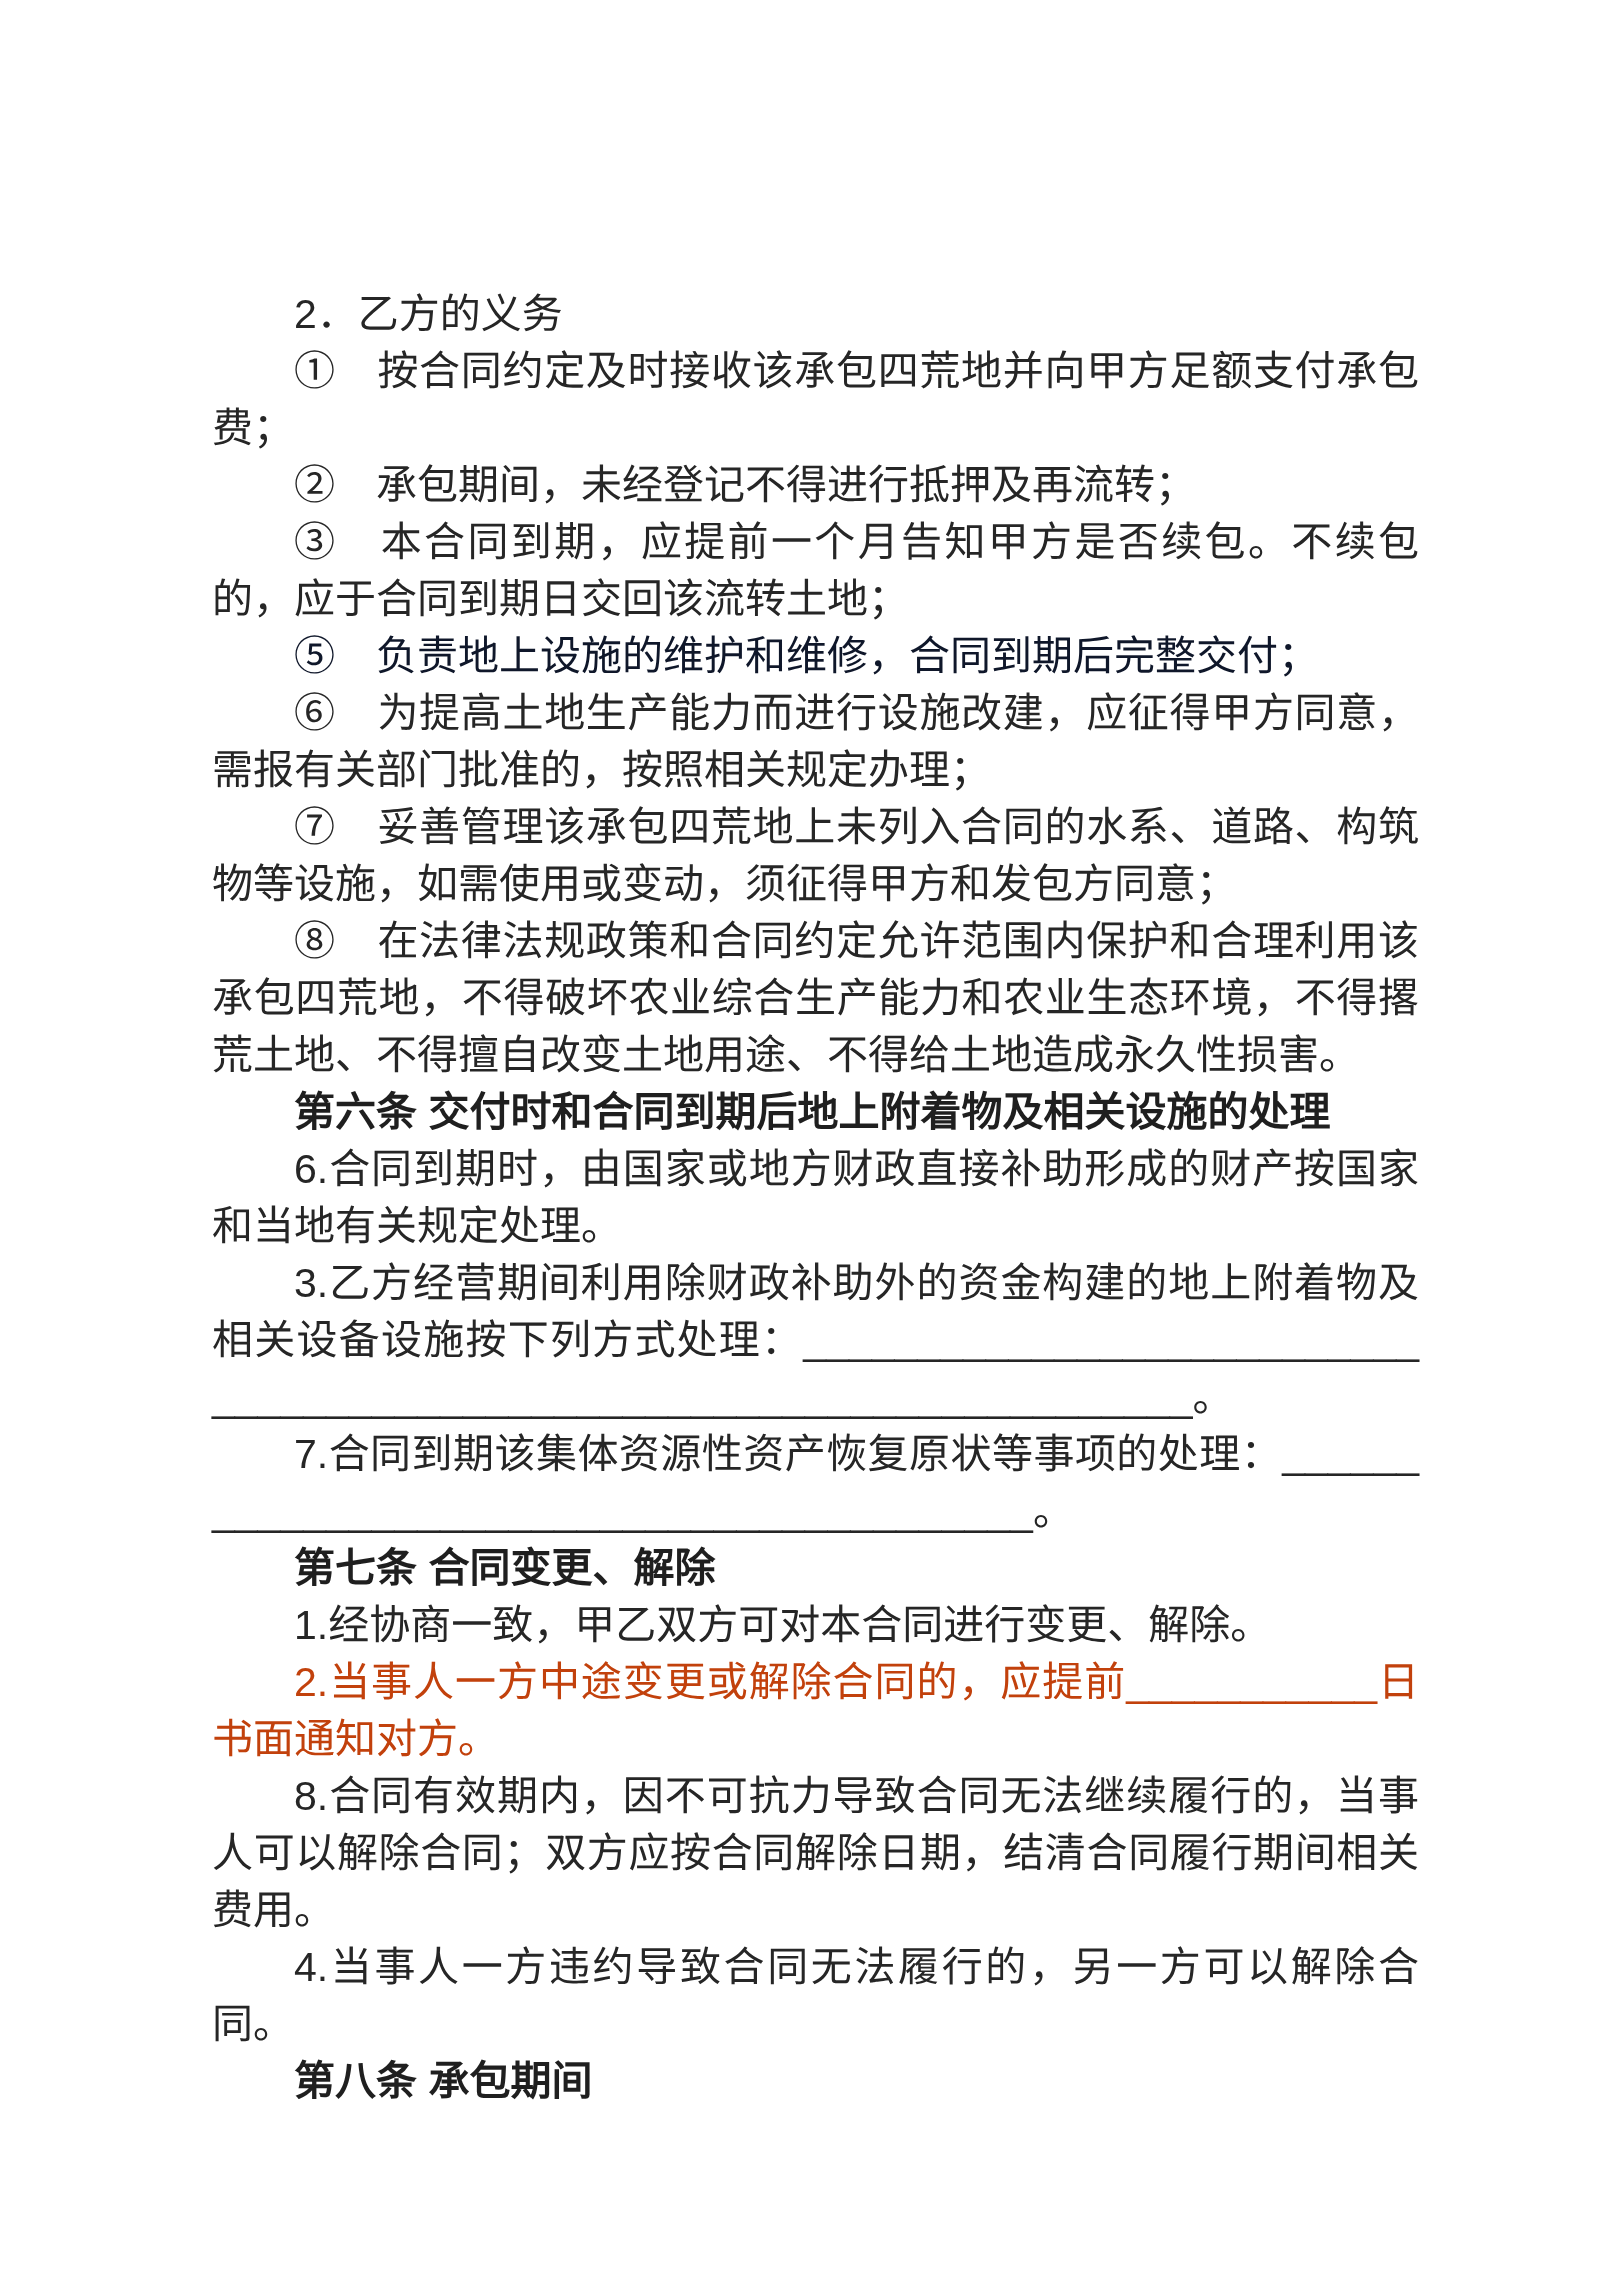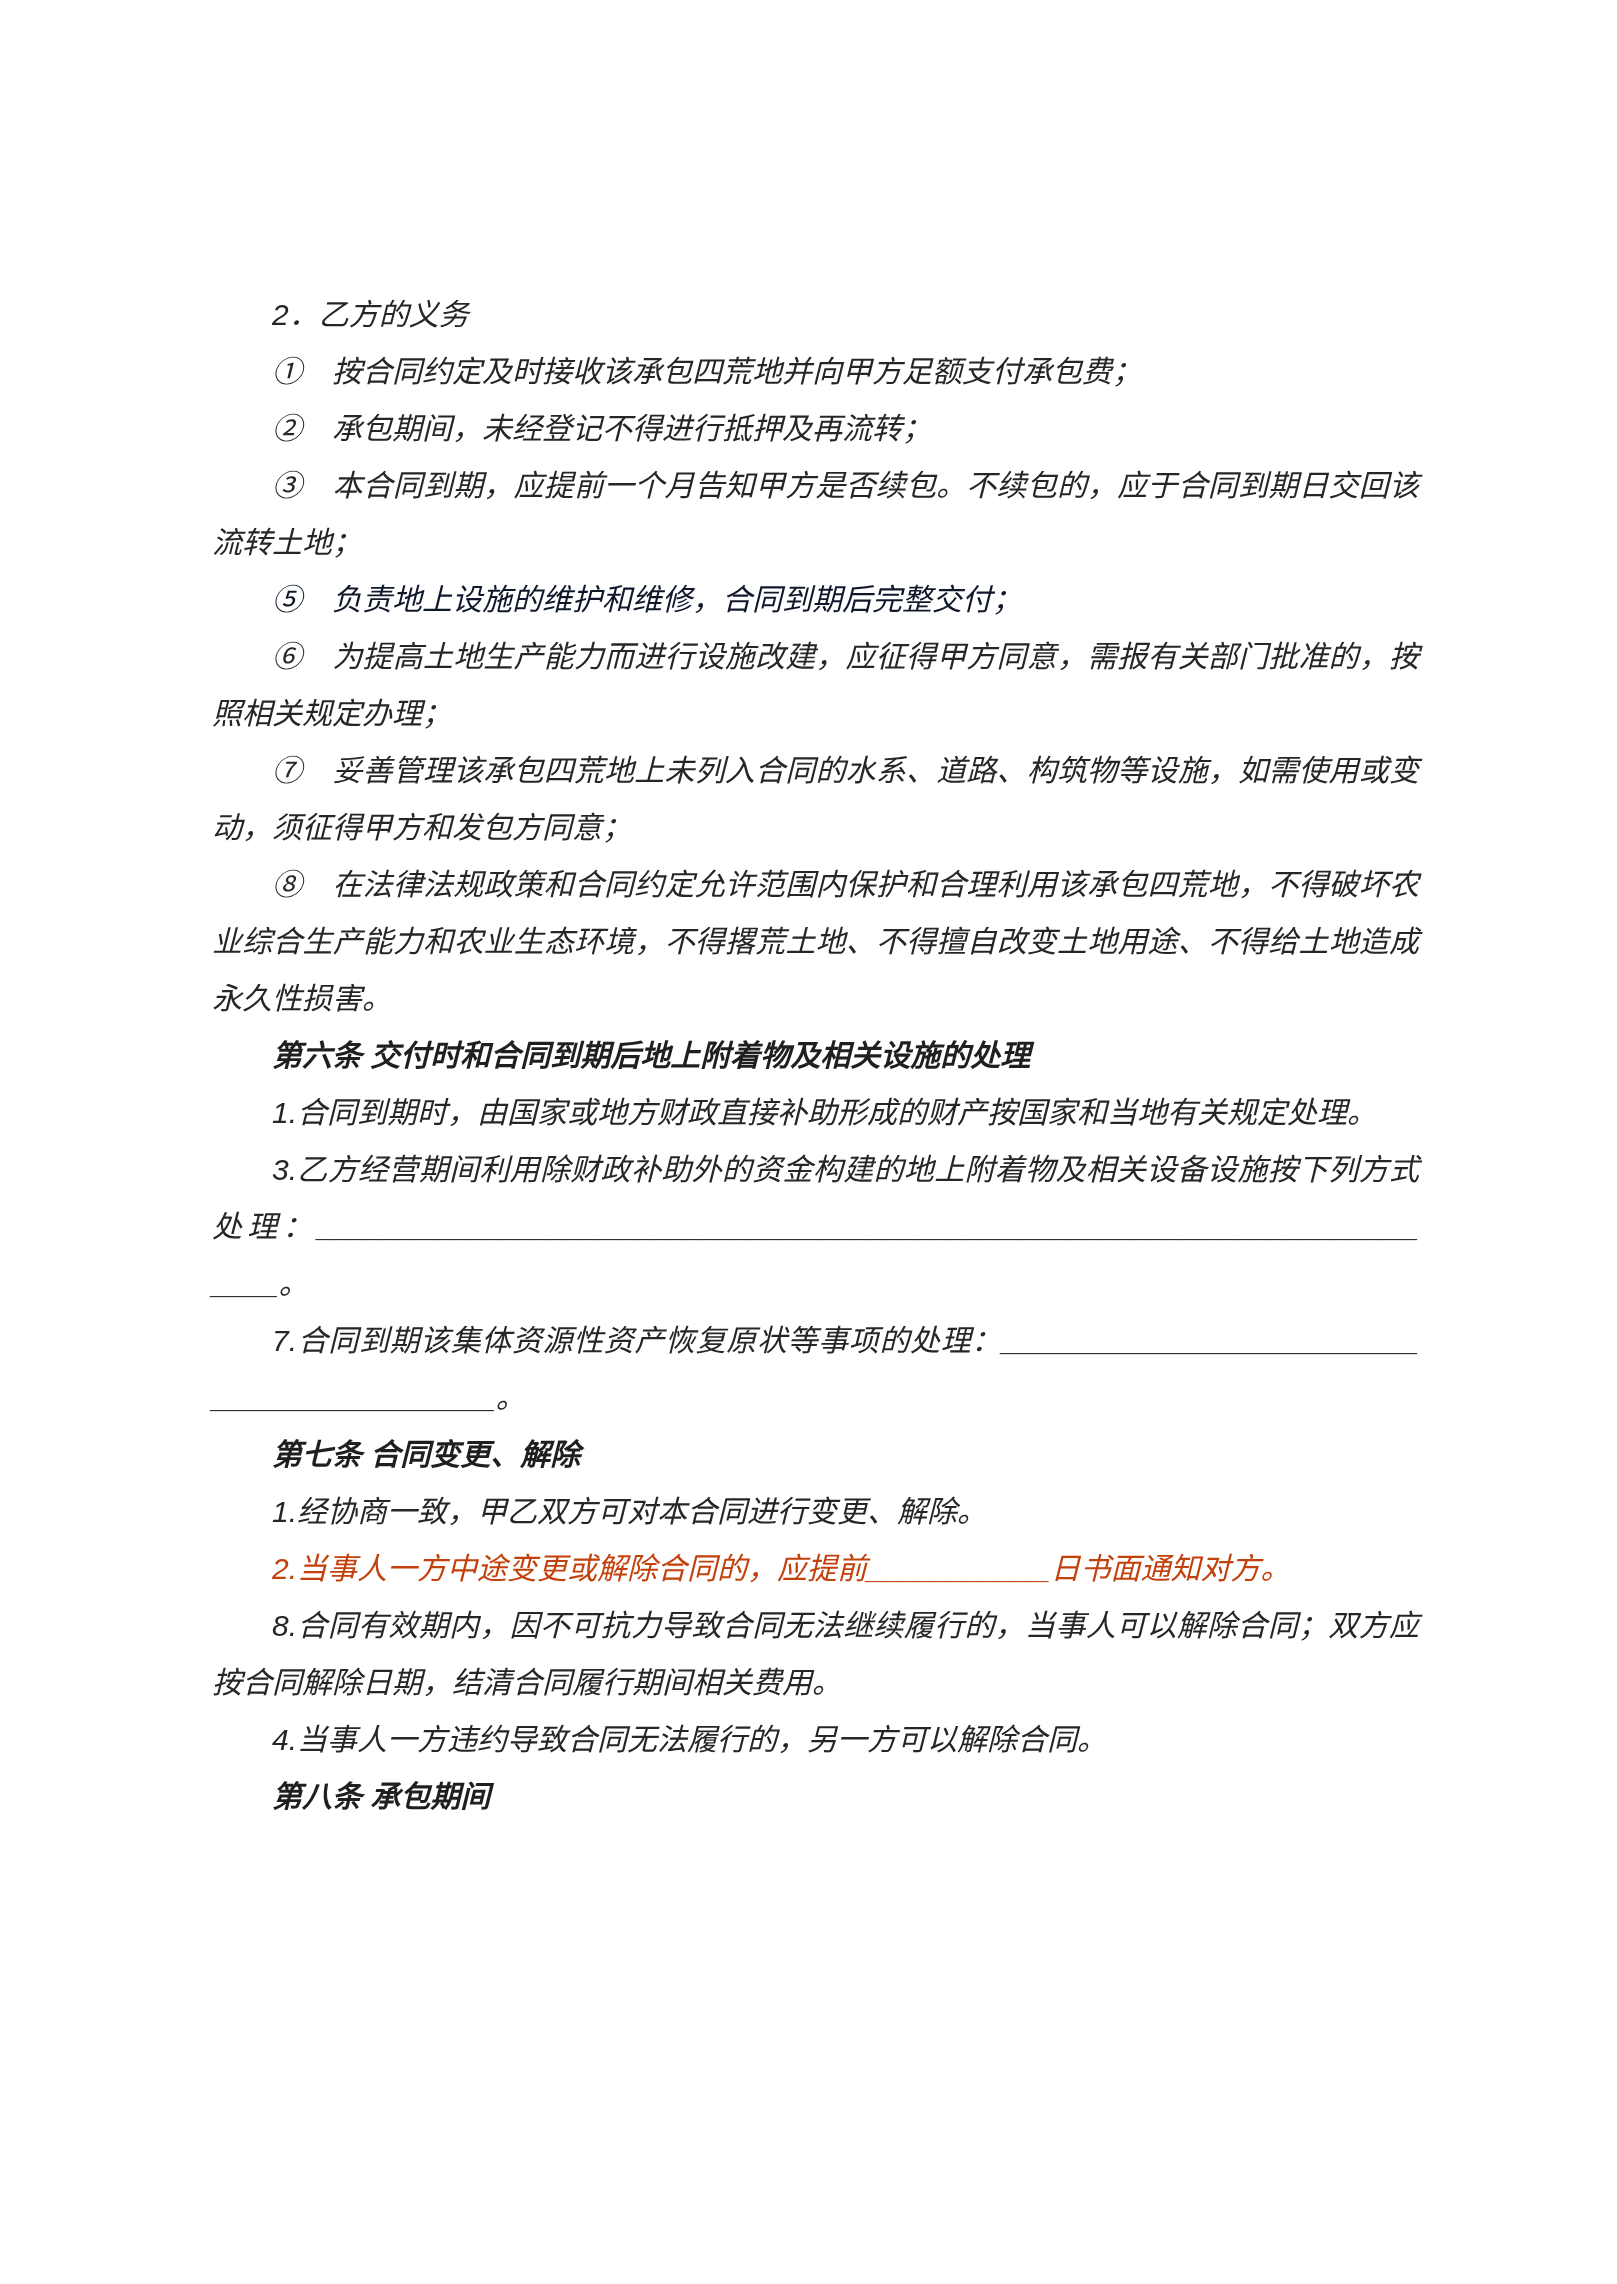--- a/index.html
+++ b/index.html
@@ -16,49 +16,48 @@
     box-sizing: border-box;
     width: 1617px;
     height: 2284px;
     background: #ffffff;
     padding: 286px 198px 0 212px;
   }
   .paragraphs p {
     margin: 0;
     padding: 0;
     font-family: "Liberation Sans", sans-serif;
-    font-size: 30px;
+    font-size: 41px;
     line-height: 57px;
     color: #262626;
     text-align: justify;
     text-indent: 2em;
     word-break: break-all;
     overflow-wrap: anywhere;
-    font-style: italic;
   }
   .paragraphs p.heading {
     font-weight: 700;
     color: #1f1f1f;
   }
 </style>
 </head>
 <body style="background: rgb(255, 255, 255);">
 
 <div class="page">
   <div class="paragraphs">
       <p class="body" style="color: rgb(38, 38, 38);">2．乙方的义务</p>
       <p class="body" style="color: rgb(38, 38, 38);">①　按合同约定及时接收该承包四荒地并向甲方足额支付承包费；</p>
       <p class="body" style="color: rgb(38, 38, 38);">②　承包期间，未经登记不得进行抵押及再流转；</p>
       <p class="body" style="color: rgb(38, 38, 38);">③　本合同到期，应提前一个月告知甲方是否续包。不续包的，应于合同到期日交回该流转土地；</p>
       <p class="body" style="color: #0f172a;">⑤　负责地上设施的维护和维修，合同到期后完整交付；</p>
       <p class="body" style="color: rgb(38, 38, 38);">⑥　为提高土地生产能力而进行设施改建，应征得甲方同意，需报有关部门批准的，按照相关规定办理；</p>
       <p class="body" style="color: rgb(38, 38, 38);">⑦　妥善管理该承包四荒地上未列入合同的水系、道路、构筑物等设施，如需使用或变动，须征得甲方和发包方同意；</p>
       <p class="body" style="color: rgb(38, 38, 38);">⑧　在法律法规政策和合同约定允许范围内保护和合理利用该承包四荒地，不得破坏农业综合生产能力和农业生态环境，不得撂荒土地、不得擅自改变土地用途、不得给土地造成永久性损害。</p>
       <p class="heading" style="color: rgb(31, 31, 31);">第六条 交付时和合同到期后地上附着物及相关设施的处理</p>
-      <p class="body" style="color: rgb(38, 38, 38);">1.合同到期时，由国家或地方财政直接补助形成的财产按国家和当地有关规定处理。</p>
+      <p class="body" style="color: rgb(38, 38, 38);">6.合同到期时，由国家或地方财政直接补助形成的财产按国家和当地有关规定处理。</p>
       <p class="body" style="color: rgb(38, 38, 38);">3.乙方经营期间利用除财政补助外的资金构建的地上附着物及相关设备设施按下列方式处理：______________________________________________________________________。</p>
       <p class="body" style="color: rgb(38, 38, 38);">7.合同到期该集体资源性资产恢复原状等事项的处理：__________________________________________。</p>
       <p class="heading" style="color: rgb(31, 31, 31);">第七条 合同变更、解除</p>
       <p class="body" style="color: rgb(38, 38, 38);">1.经协商一致，甲乙双方可对本合同进行变更、解除。</p>
       <p class="body" style="color: #c2410c;">2.当事人一方中途变更或解除合同的，应提前___________日书面通知对方。</p>
       <p class="body" style="color: rgb(38, 38, 38);">8.合同有效期内，因不可抗力导致合同无法继续履行的，当事人可以解除合同；双方应按合同解除日期，结清合同履行期间相关费用。</p>
       <p class="body" style="color: rgb(38, 38, 38);">4.当事人一方违约导致合同无法履行的，另一方可以解除合同。</p>
       <p class="heading" style="color: rgb(31, 31, 31);">第八条 承包期间</p>
     </div>
 </div>

